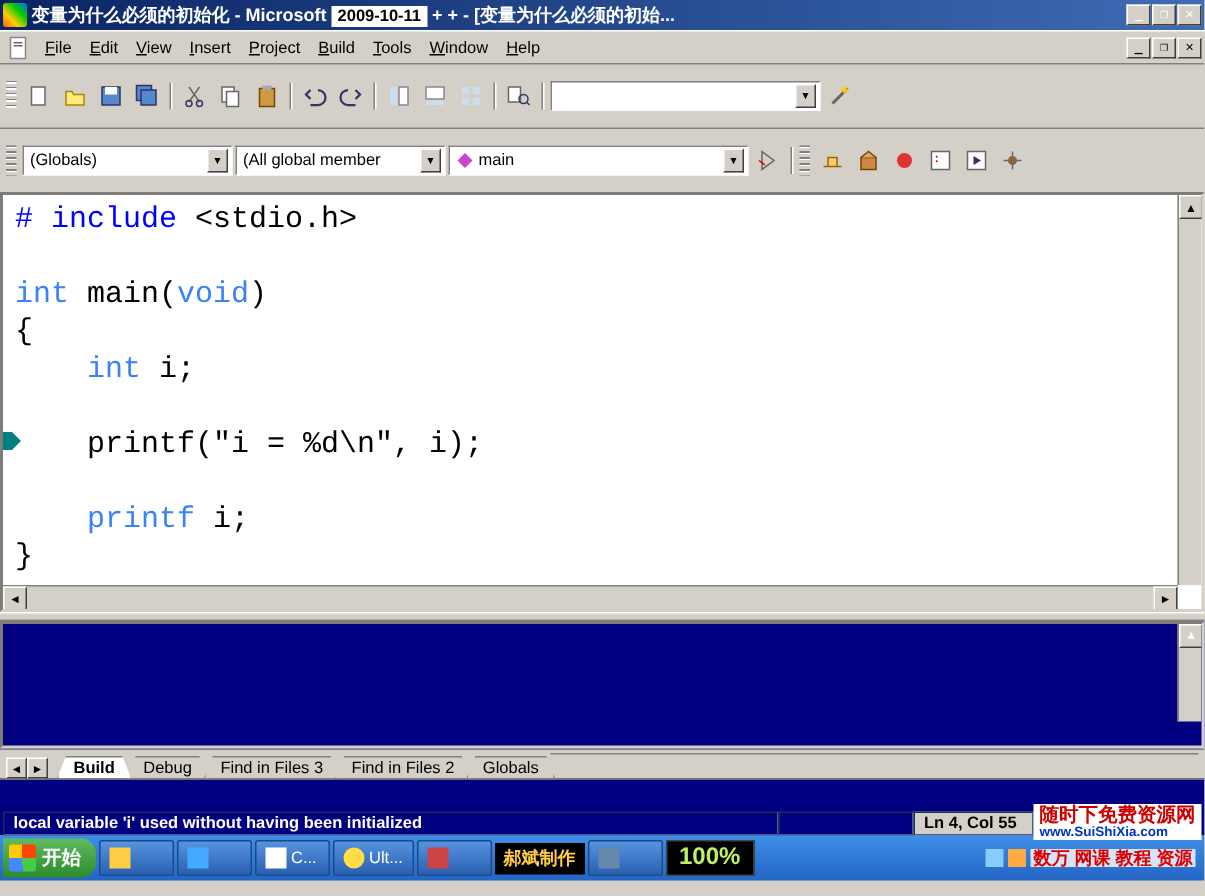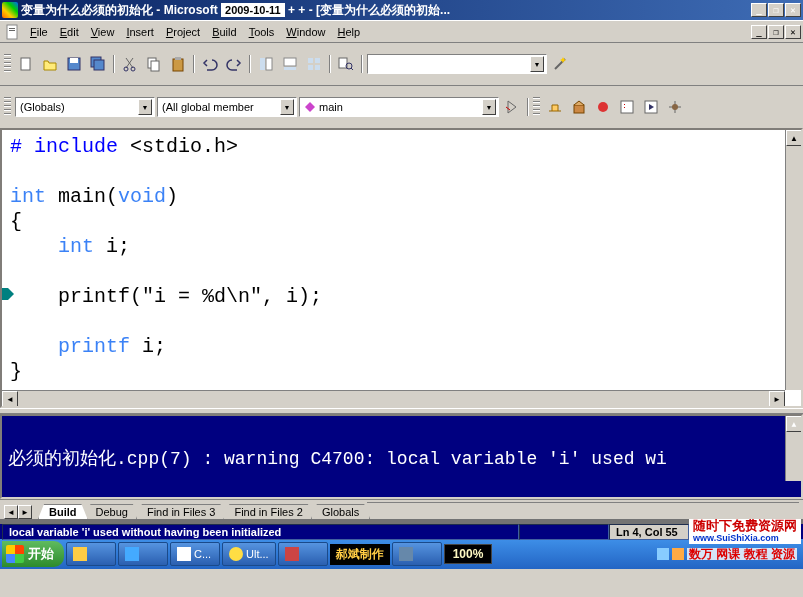--- a/index.html
+++ b/index.html
@@ -39,33 +39,33 @@
 .output { height: 85px; background: #000080; color: white; border: 2px inset #d4d0c8; position: relative; overflow: hidden; font-family: "Courier New", monospace; font-size: 18px; }
 .output-line { padding: 30px 6px 4px 6px; white-space: nowrap; }
 .output .editor-scroll { background: #d4d0c8; }
 
 .output-tabs { height: 20px; background: #d4d0c8; display: flex; align-items: flex-end; padding: 0 4px; border-top: 1px solid #808080; }
 .otab-scroll { display: flex; gap: 0; margin-right: 6px; }
 .otab-sbtn { width: 14px; height: 14px; background: #d4d0c8; border: 1px solid; border-color: #fff #404040 #404040 #fff; font-size: 8px; display: flex; align-items: center; justify-content: center; }
 .otab { padding: 1px 10px; font-size: 11px; background: #d4d0c8; border: 1px solid #808080; border-bottom: none; position: relative; clip-path: polygon(6px 0, calc(100% - 6px) 0, 100% 100%, 0 100%); margin-right: -3px; }
 .otab.active { background: white; font-weight: bold; z-index: 2; }
 
-.statusbar { height: 20px; background: #000080; color: white; display: flex; align-items: center; padding: 0 2px; border-top: 5px solid #737373; font-size: 11px; }
+.statusbar { height: 38px; background: #000080; color: white; display: flex; align-items: flex-end; padding: 0 2px; border-top: 1px solid #737373; font-size: 11px; }
 .status-cell { padding: 0 6px; border: 1px inset #4060a0; height: 16px; display: flex; align-items: center; font-weight: bold; }
 .status-main { flex: 1; }
 .status-img { margin-left: auto; height: 18px; display: flex; align-items: center; }
 .watermark { background: white; color: #cc0000; font-size: 13px; font-weight: bold; padding: 0 4px; line-height: 1.1; }
 .watermark .sub { color: #0033cc; font-size: 9px; display: block; }
 
 .taskbar { height: 30px; background: linear-gradient(to bottom, #3e8fe8, #2365c4); display: flex; align-items: center; padding: 0 2px; gap: 2px; }
 .start-btn { height: 26px; padding: 0 10px 0 4px; background: linear-gradient(to bottom, #5fbb5f, #2d8b2d); border-radius: 0 10px 10px 0; color: white; font-weight: bold; display: flex; align-items: center; gap: 4px; font-size: 13px; text-align: center; }
 .start-logo { width: 18px; height: 18px; background: conic-gradient(#ff4400 0 25%, #44cc44 25% 50%, #4488ff 50% 75%, #ffcc00 75% 100%); border-radius: 2px; }
 .task-item { height: 24px; padding: 0 6px; background: linear-gradient(to bottom, #5694e0, #2a5fb0); border: 1px solid #1a4a8a; border-radius: 2px; display: flex; align-items: center; gap: 3px; color: white; font-size: 11px; min-width: 50px; }
 .task-icon { width: 14px; height: 14px; }
-.percent-badge { background: #000; color: #fef9c3; font-weight: bold; padding: 2px 8px; font-size: 12px; border: 1px solid #444; }
+.percent-badge { background: #000; color: #bef264; font-weight: bold; padding: 2px 8px; font-size: 16px; border: 1px solid #444; }
 .tray { margin-left: auto; display: flex; align-items: center; gap: 3px; padding: 0 4px; }
 .watermark2 { color: #d00; font-size: 12px; font-weight: bold; background: rgba(255,255,255,0.8); padding: 0 2px; line-height: 1; }
 
 svg.ico { width: 16px; height: 16px; }
 </style>
 </head>
 <body>
 
 <div class="titlebar">
   <div class="titlebar-icon"></div>
@@ -281,21 +281,20 @@
   <div class="editor-hscroll">
     <div class="scroll-btn">◄</div>
     <div style="flex:1"></div>
     <div class="scroll-btn">►</div>
   </div>
 </div>
 
 <div class="splitter"></div>
 
 <div class="output">
-  <div class="output-line">必须的初始化.cpp(7) : warning C4700: local variable 'i' used wi</div>
   <div class="editor-scroll">
     <div class="scroll-btn">▲</div>
   </div>
 </div>
 
 <div class="output-tabs">
   <div class="otab-scroll">
     <div class="otab-sbtn">◄</div>
     <div class="otab-sbtn">►</div>
   </div>

